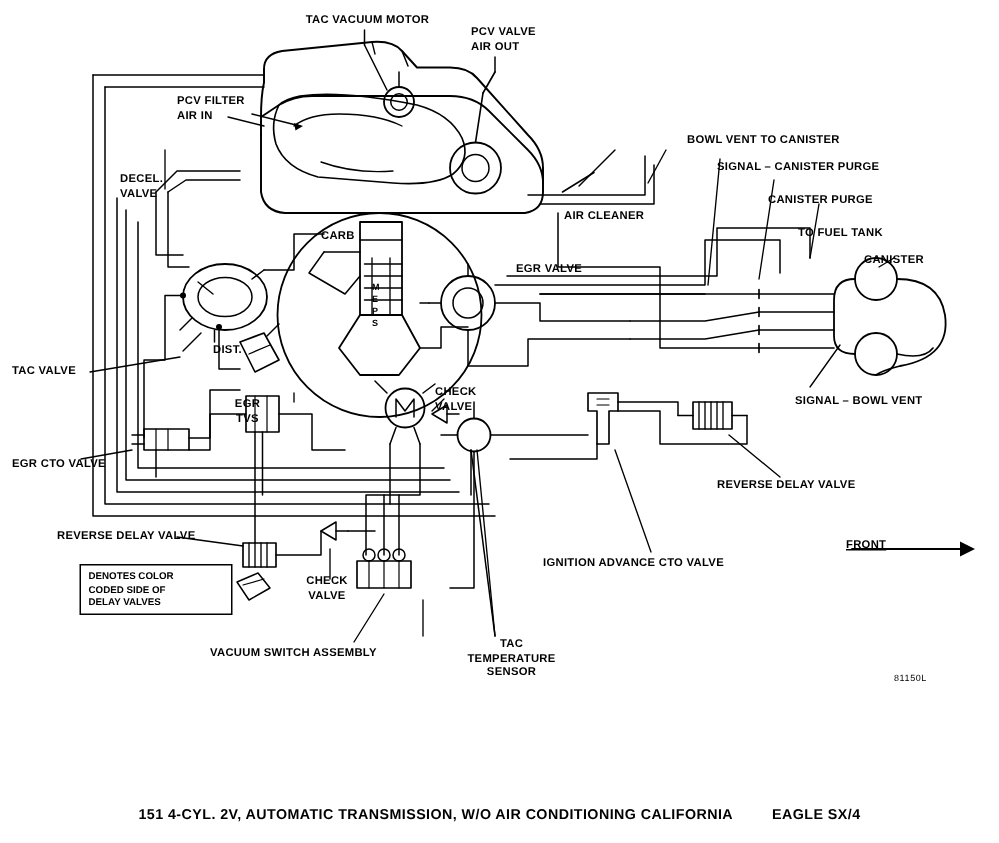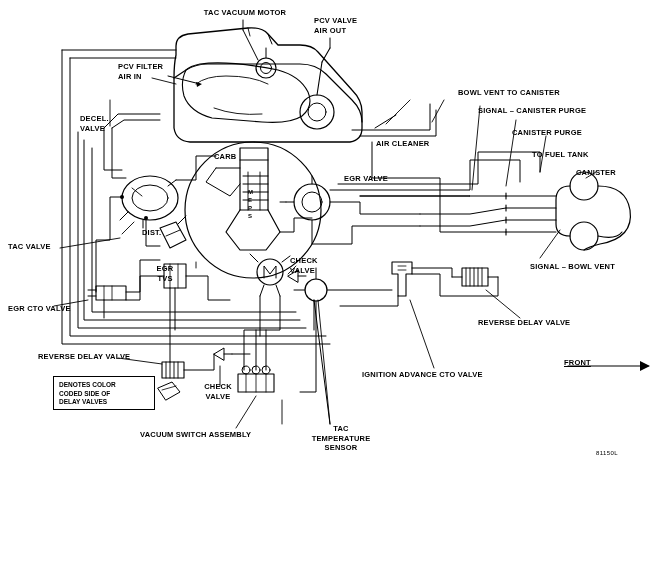--- a/index.html
+++ b/index.html
@@ -370,14 +370,17 @@
 S</div>
 
   <div class="legendbox">
     <div class="lt">DENOTES COLOR
 CODED SIDE OF
 DELAY VALVES</div>
   </div>
 
   <div class="codecode" style="left:596px; top:450px;">81150L</div>
 
+  <div class="caption">
+    <span>151 4-CYL. 2V, AUTOMATIC TRANSMISSION, W/O AIR CONDITIONING CALIFORNIA</span><span class="model">EAGLE  SX/4</span>
+  </div>
 
 </div>
 
 </body></html>

